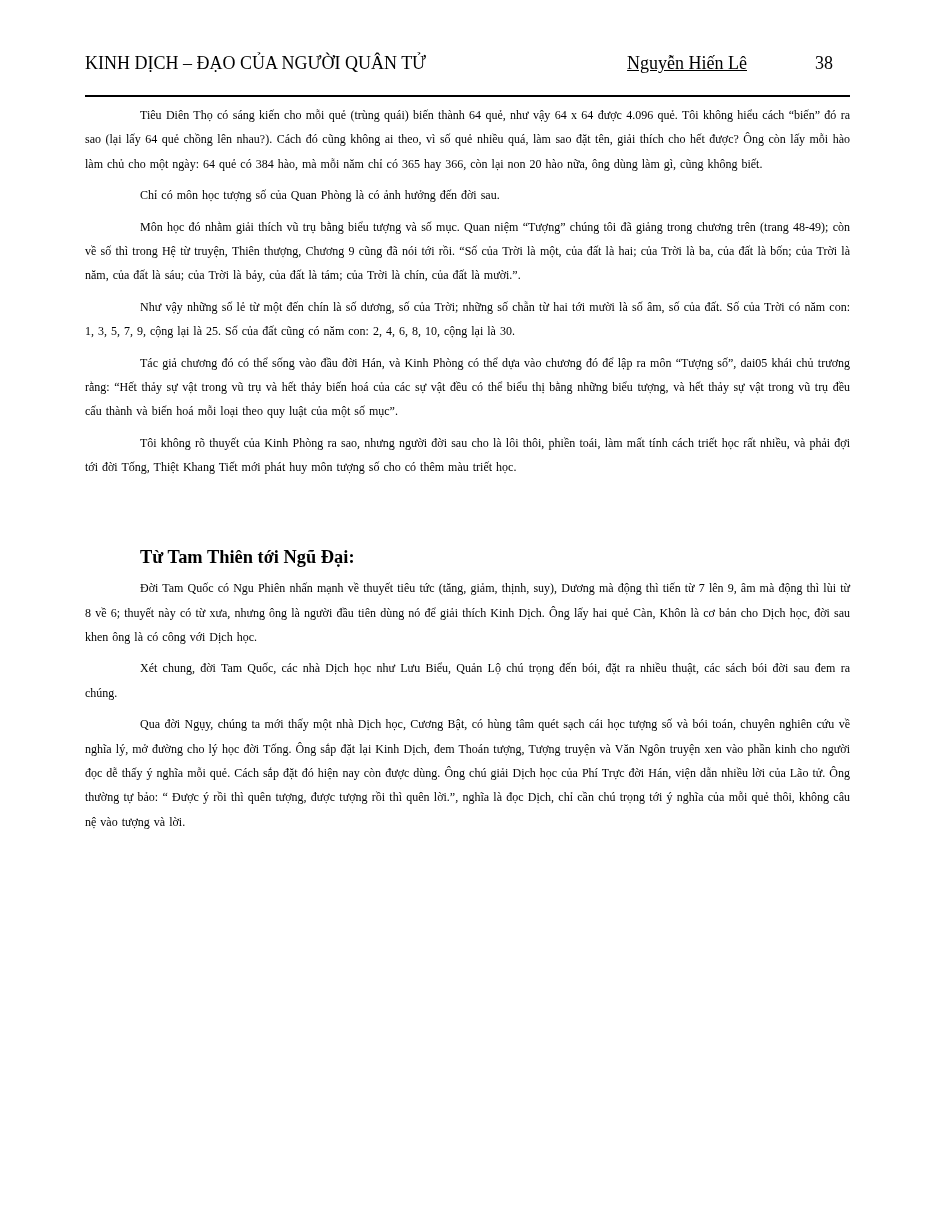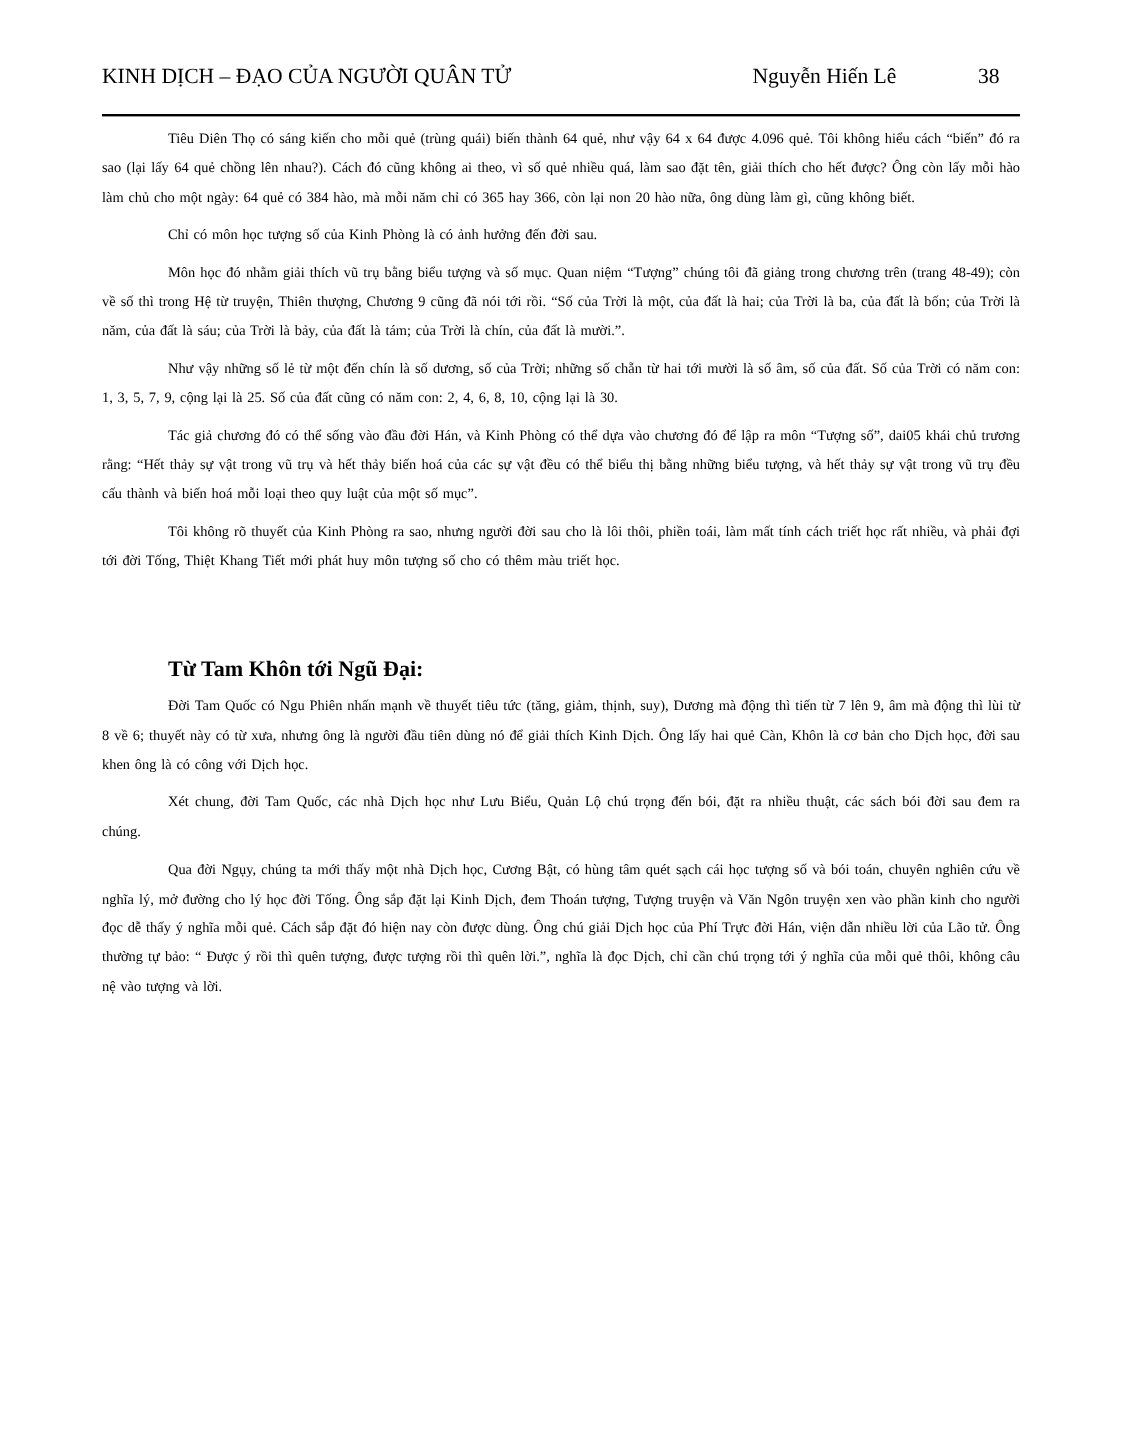--- a/index.html
+++ b/index.html
@@ -23,21 +23,21 @@
   
   .header {
     display: flex;
     align-items: baseline;
     padding-top: 52px;
     font-size: 18px;
     line-height: 22px;
     white-space: nowrap;
   }
   .header .title { flex: 1 1 auto; }
-  .header .author { margin-right: 68px; }
+  .header .author { margin-right: 68px; text-decoration: underline; }
   .header .pagenum { margin-right: 17px; text-align: right; }
   .rule {
     border: none;
     border-top: 2px solid #000000;
     margin: 21px 0 0 0;
     height: 0;
   }
   
   .content { padding-top: 0; }
   .content p {
@@ -66,26 +66,26 @@
   <div class="header">
     <span class="title">KINH DỊCH – ĐẠO CỦA NGƯỜI QUÂN TỬ</span>
     <span class="author">Nguyễn Hiến Lê</span>
     <span class="pagenum">38</span>
   </div>
 
   <div class="rule"></div>
 
   <div class="content">
     <p class="first">Tiêu Diên Thọ có sáng kiến cho mỗi quẻ (trùng quái) biến thành 64 quẻ, như vậy 64 x 64 được 4.096 quẻ. Tôi không hiểu cách “biến” đó ra sao (lại lấy 64 quẻ chồng lên nhau?). Cách đó cũng không ai theo, vì số quẻ nhiều quá, làm sao đặt tên, giải thích cho hết được? Ông còn lấy mỗi hào làm chủ cho một ngày: 64 quẻ có 384 hào, mà mỗi năm chỉ có 365 hay 366, còn lại non 20 hào nữa, ông dùng làm gì, cũng không biết.</p>
-    <p>Chỉ có môn học tượng số của Kinh Phòng là có ảnh hưởng đến đời sau.</p>
+    <p>Chỉ có môn học tượng số của Quan Phòng là có ảnh hưởng đến đời sau.</p>
     <p>Môn học đó nhằm giải thích vũ trụ bằng biểu tượng và số mục. Quan niệm “Tượng” chúng tôi đã giảng trong chương trên (trang 48-49); còn về số thì trong Hệ từ truyện, Thiên thượng, Chương 9 cũng đã nói tới rồi. “Số của Trời là một, của đất là hai; của Trời là ba, của đất là bốn; của Trời là năm, của đất là sáu; của Trời là bảy, của đất là tám; của Trời là chín, của đất là mười.”.</p>
     <p>Như vậy những số lẻ từ một đến chín là số dương, số của Trời; những số chẵn từ hai tới mười là số âm, số của đất. Số của Trời có năm con: 1, 3, 5, 7, 9, cộng lại là 25. Số của đất cũng có năm con: 2, 4, 6, 8, 10, cộng lại là 30.</p>
     <p>Tác giả chương đó có thể sống vào đầu đời Hán, và Kinh Phòng có thể dựa vào chương đó để lập ra môn “Tượng số”, dai05 khái chủ trương rằng: “Hết thảy sự vật trong vũ trụ và hết thảy biến hoá của các sự vật đều có thể biểu thị bằng những biểu tượng, và hết thảy sự vật trong vũ trụ đều cấu thành và biến hoá mỗi loại theo quy luật của một số mục”.</p>
     <p>Tôi không rõ thuyết của Kinh Phòng ra sao, nhưng người đời sau cho là lôi thôi, phiền toái, làm mất tính cách triết học rất nhiều, và phải đợi tới đời Tống, Thiệt Khang Tiết mới phát huy môn tượng số cho có thêm màu triết học.</p>
 
-    <h2 class="section-heading">Từ Tam Khôn tới Ngũ Đại:</h2>
+    <h2 class="section-heading">Từ Tam Thiên tới Ngũ Đại:</h2>
 
     <p>Đời Tam Quốc có Ngu Phiên nhấn mạnh về thuyết tiêu tức (tăng, giảm, thịnh, suy), Dương mà động thì tiến từ 7 lên 9, âm mà động thì lùi từ 8 về 6; thuyết này có từ xưa, nhưng ông là người đầu tiên dùng nó để giải thích Kinh Dịch. Ông lấy hai quẻ Càn, Khôn là cơ bản cho Dịch học, đời sau khen ông là có công với Dịch học.</p>
     <p>Xét chung, đời Tam Quốc, các nhà Dịch học như Lưu Biểu, Quản Lộ chú trọng đến bói, đặt ra nhiều thuật, các sách bói đời sau đem ra chúng.</p>
     <p>Qua đời Ngụy, chúng ta mới thấy một nhà Dịch học, Cương Bật, có hùng tâm quét sạch cái học tượng số và bói toán, chuyên nghiên cứu về nghĩa lý, mở đường cho lý học đời Tống. Ông sắp đặt lại Kinh Dịch, đem Thoán tượng, Tượng truyện và Văn Ngôn truyện xen vào phần kinh cho người đọc dễ thấy ý nghĩa mỗi quẻ. Cách sắp đặt đó hiện nay còn được dùng. Ông chú giải Dịch học của Phí Trực đời Hán, viện dẫn nhiều lời của Lão tử. Ông thường tự bảo: “ Được ý rồi thì quên tượng, được tượng rồi thì quên lời.”, nghĩa là đọc Dịch, chỉ cần chú trọng tới ý nghĩa của mỗi quẻ thôi, không câu nệ vào tượng và lời.</p>
   </div>
 
 </div>
 
 </body></html>

